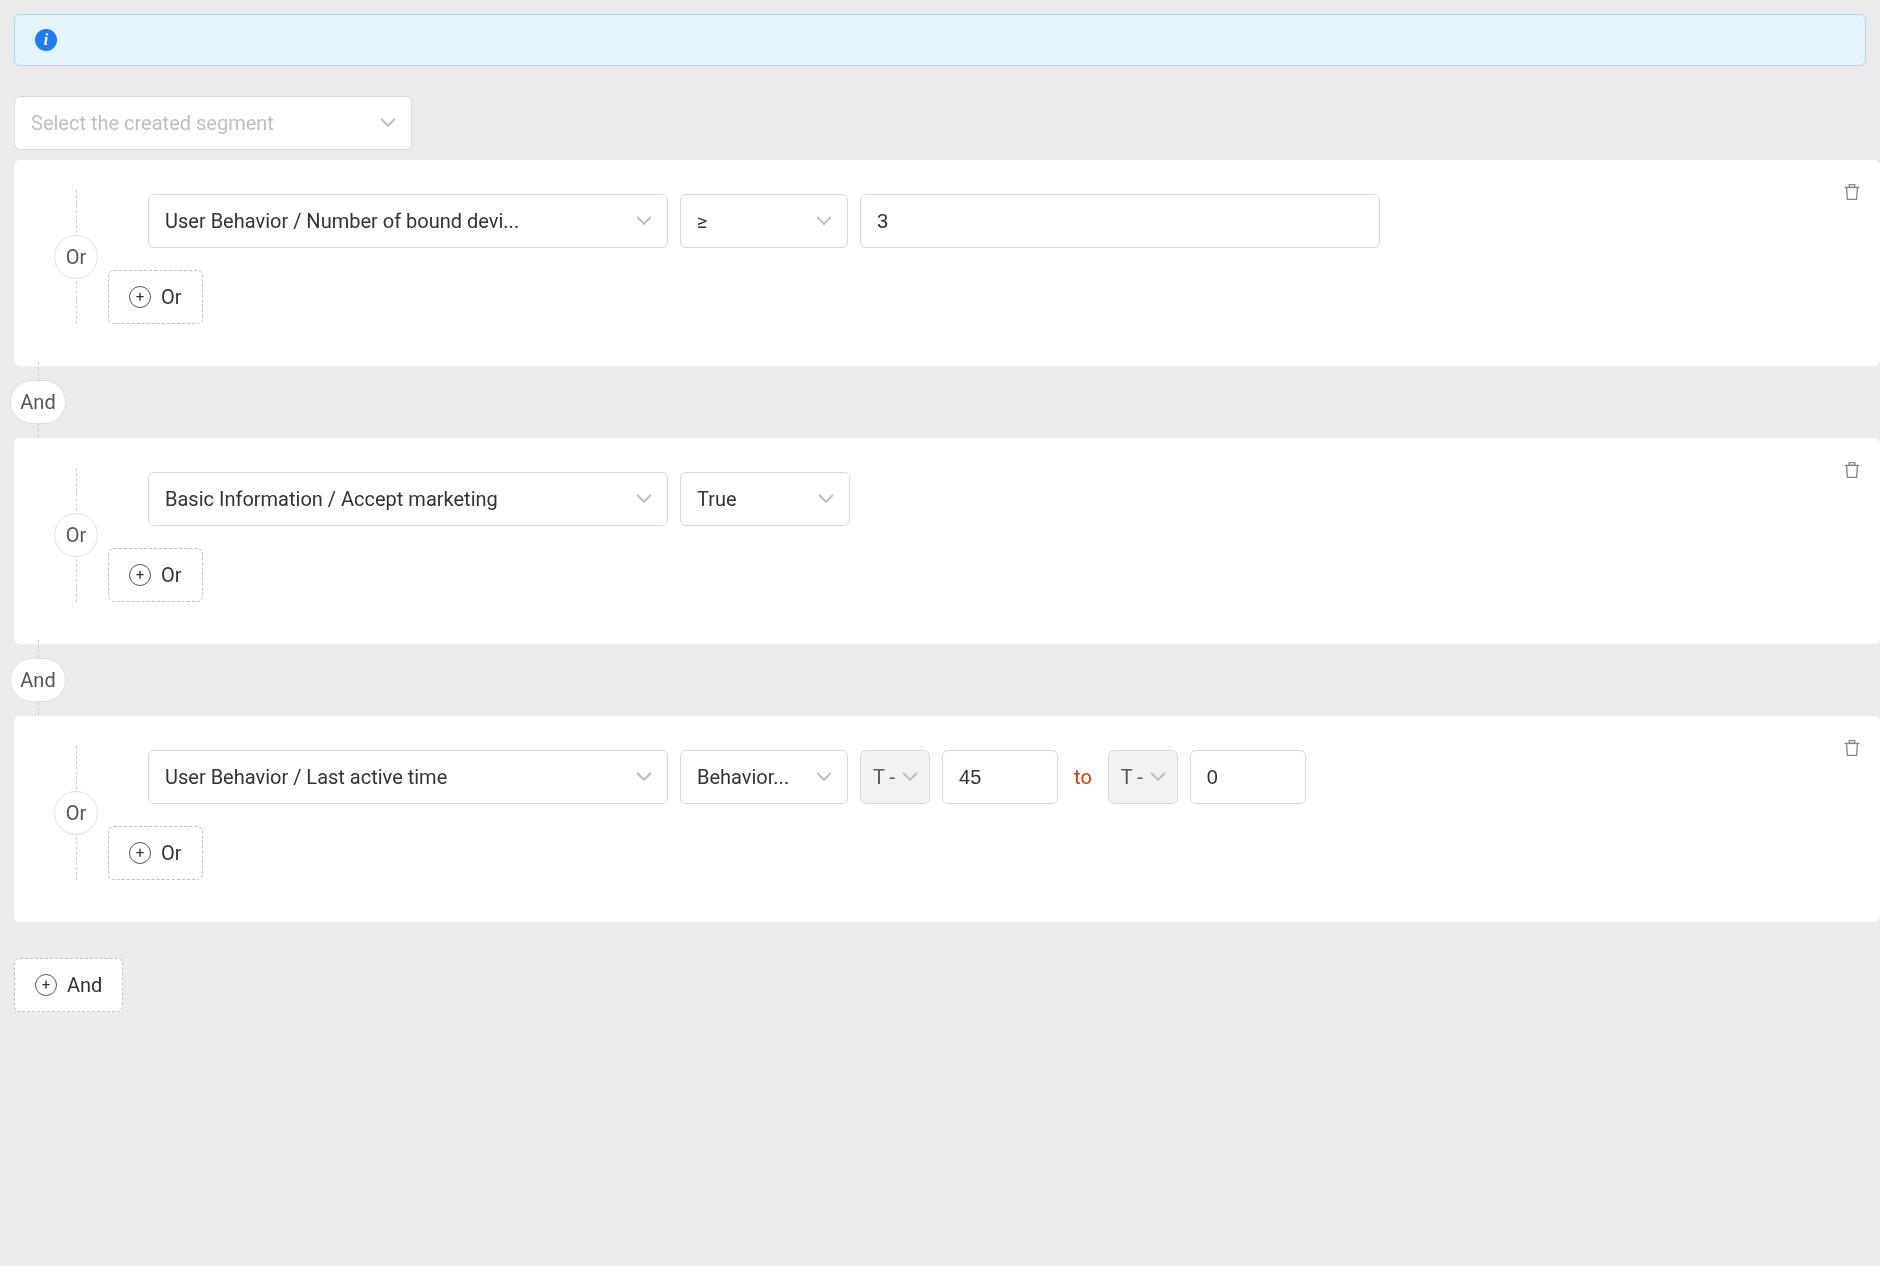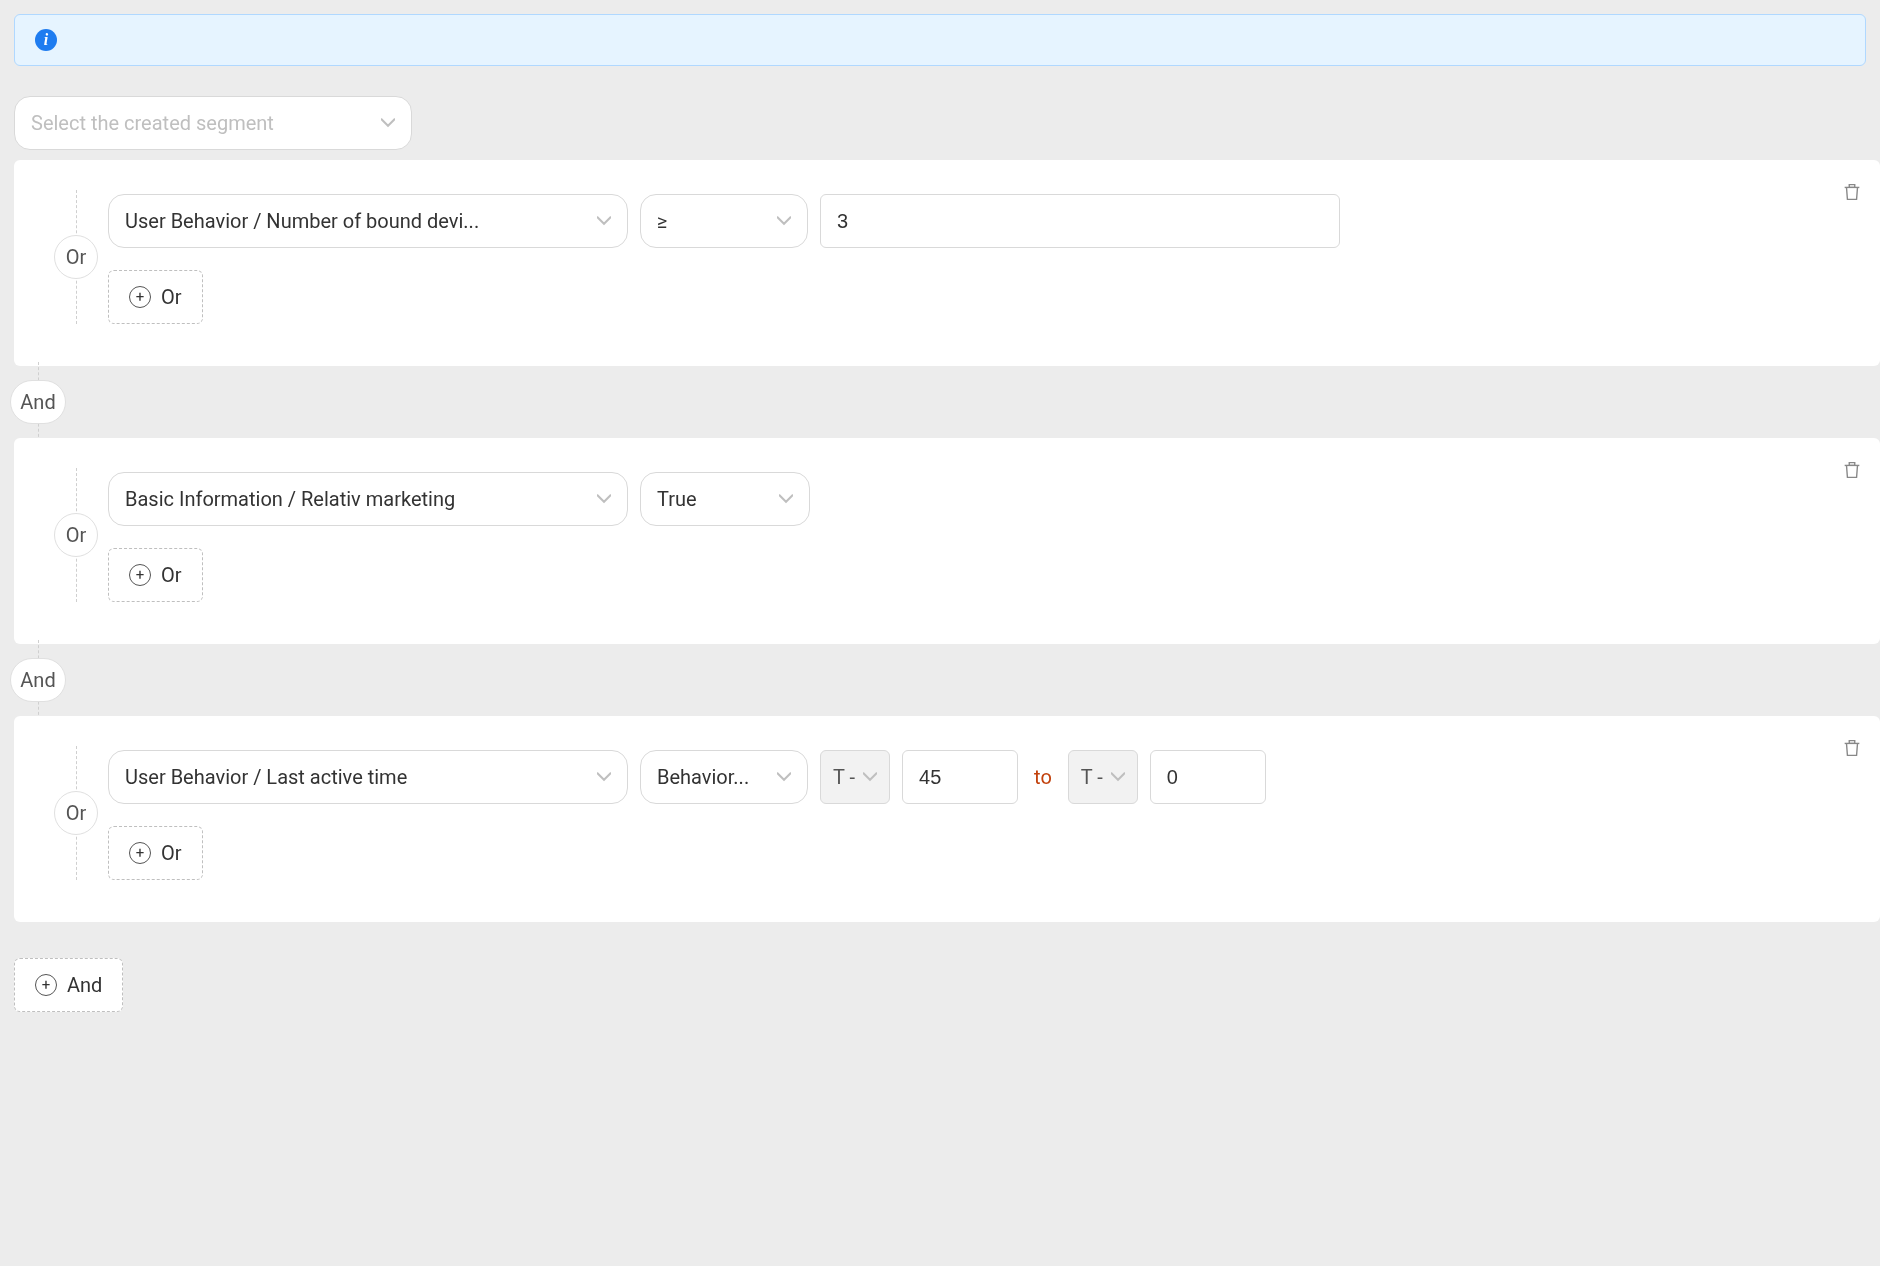--- a/index.html
+++ b/index.html
@@ -40,21 +40,21 @@
   .alert-text { font-size: 22px; color: #222; }
 
   .segment-area { padding: 30px 14px 10px 14px; }
 
   .select-like {
     display: inline-flex;
     align-items: center;
     justify-content: space-between;
     background: #fff;
     border: 1px solid #d9d9d9;
-    border-radius: 16px;
+    border-radius: 6px;
     height: 54px;
     padding: 0 16px;
     gap: 14px;
     cursor: pointer;
   }
   .select-like.placeholder { color: #bfbfbf; }
   .chev { color: #bfbfbf; }
 
   .rules-wrap { padding: 0 0 0 14px; }
 
@@ -113,21 +113,21 @@
     color: #555;
   }
 
   .cond-row {
     display: flex;
     align-items: center;
     gap: 12px;
     padding: 4px 0 22px 0;
   }
 
-  .attr-select { width: 520px; }
+  .attr-select { width: 520px; margin-left: 40px; }
   .attr-select .label {
     flex: 1;
     white-space: nowrap;
     overflow: hidden;
     text-overflow: ellipsis;
     text-align: left;
   }
   .op-select { width: 168px; }
   .bool-select { width: 170px; }
   .value-input {
@@ -289,21 +289,21 @@
             <path d="M9 4h6v3H9z"></path>
             <path d="M6 7l1 13h10l1-13"></path>
         </svg>
       </div>
       <div class="or-cluster">
         <div class="vline"></div>
         <div class="op-badge">Or</div>
 
         <div class="cond-row">
           <div class="select-like attr-select">
-            <span class="label">Basic Information / Relativ marketing</span>
+            <span class="label">Basic Information / Accept marketing</span>
             <span class="chev">
               <svg class="caret" viewBox="0 0 10 6">
                   <path d="M0 0 L5 5 L10 0" fill="none" stroke="#bfbfbf" stroke-width="1.4"></path>
                 </svg>
             </span>
           </div>
           <div class="select-like bool-select">
             <span>True</span>
             <span class="chev">
               <svg class="caret" viewBox="0 0 10 6">

